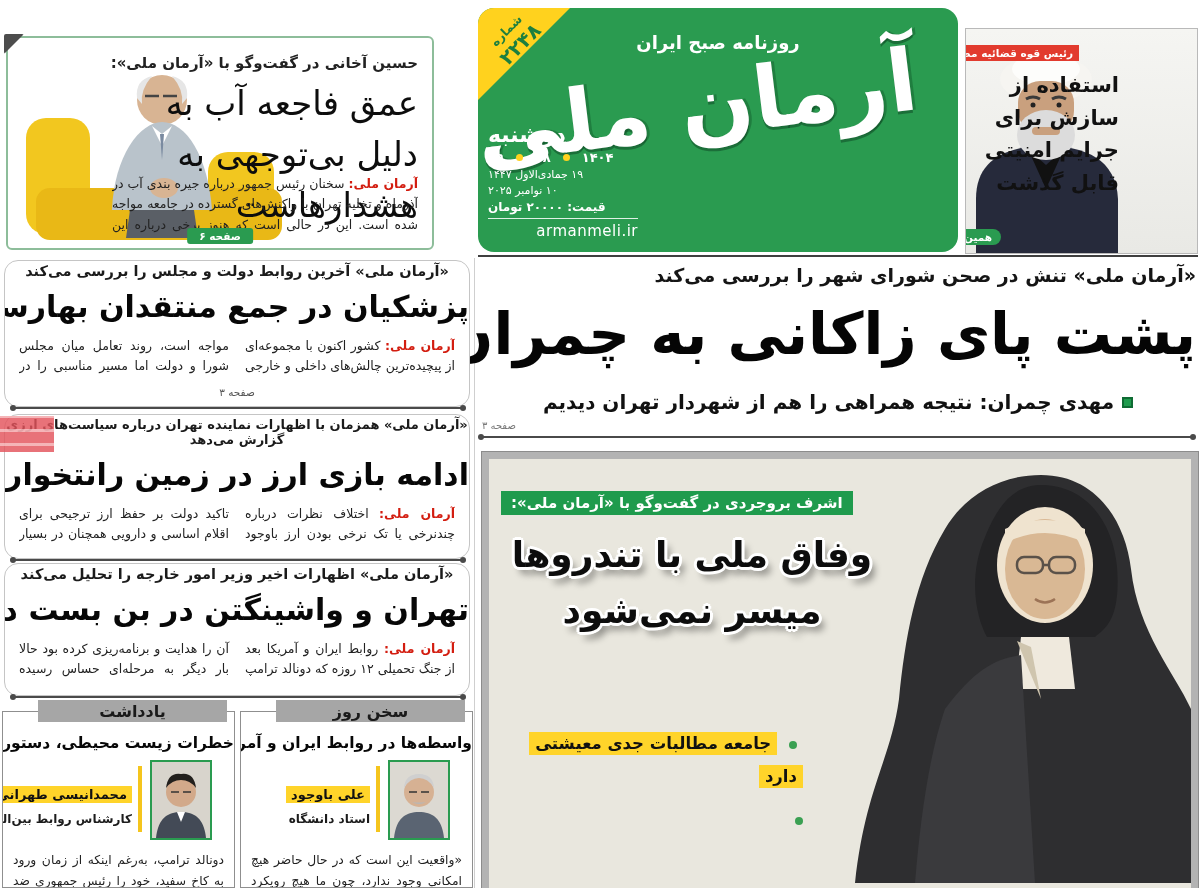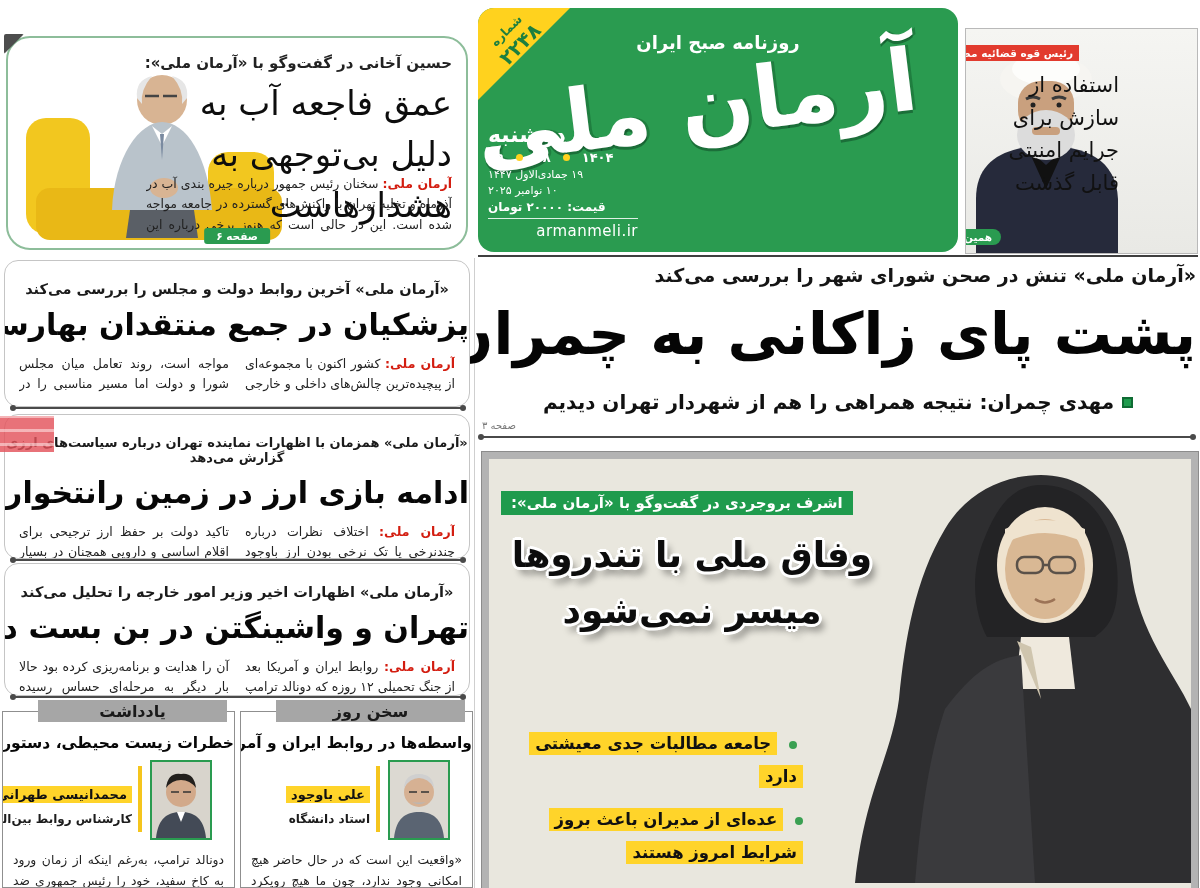--- a/index.html
+++ b/index.html
@@ -32,27 +32,27 @@
   .site { direction:ltr; font-size:15px; margin-top:4px; border-top:1px solid rgba(255,255,255,.85);
     padding-top:3px; text-align:right; letter-spacing:.5px; }
 
   
   .judiciary { position:absolute; left:965px; top:28px; width:233px; height:226px;
     border:1px solid #b9b9b9; background:linear-gradient(180deg,#f5f5f2,#e9e9e5); overflow:hidden; }
   .judiciary svg { position:absolute; left:0; bottom:0; }
   .jkicker { position:absolute; right:118px; top:16px; background:#e23b2e; color:#fff;
     font-size:10.5px; font-weight:bold; padding:2px 6px; white-space:nowrap; }
   .jheadline { position:absolute; right:78px; top:40px; width:152px; text-align:right;
-    font-size:21px; font-weight:normal; line-height:1.55; color:#111; }
+    font-size:21px; font-weight:bold; line-height:1.55; color:#111; }
   .jpage { position:absolute; right:196px; bottom:8px; background:#2a9b50; color:#fff;
     font-size:10.5px; font-weight:bold; padding:2px 9px; border-radius:9px; white-space:nowrap; }
 
   
-  .water { position:absolute; left:6px; top:36px; width:462px; height:214px;
-    border:2px solid #8dbd9a; border-radius:24px; background:#fff; }
+  .water { position:absolute; left:6px; top:36px; width:428px; height:214px;
+    border:2px solid #8dbd9a; border-radius:6px; background:#fff; }
   .fold { position:absolute; left:-4px; top:-4px; width:20px; height:20px; background:#4d4d4d;
     clip-path:polygon(0 0,100% 0,0 100%); border-radius:2px; }
   .water svg { position:absolute; left:4px; bottom:2px; }
   .wkicker { position:absolute; right:14px; top:16px; font-size:15px; font-weight:bold; color:#222; }
   .wheadline { position:absolute; right:14px; top:40px; width:292px; text-align:right;
     font-size:34px; font-weight:normal; line-height:1.5; color:#0d0d0d; }
   .wbody { position:absolute; right:14px; top:136px; width:306px; font-size:12.5px;
     line-height:1.62; text-align:justify; color:#222; height:62px; overflow:hidden; }
   .lead-red { color:#d31d10; font-weight:bold; }
   .wpage { position:absolute; left:50%; transform:translateX(-50%); bottom:4px; background:#2a9b50;
@@ -70,21 +70,21 @@
   .gsquare { width:11px; height:11px; background:#1f9b4d; border:2px solid #0f6b33; display:inline-block; }
   .lpage { position:absolute; left:2px; top:158px; font-size:10px; color:#777; }
   .rule { position:absolute; height:2px; background:#4a4a4a; }
   .rule::before, .rule::after { content:""; position:absolute; top:-2px; width:6px; height:6px;
     border-radius:50%; background:#4a4a4a; }
   .rule::before { right:-2px; } .rule::after { left:-2px; }
 
   
   .story { position:absolute; left:4px; width:466px; border:1px solid #c5c5c5; border-radius:14px;
     background:#fff; overflow:hidden; }
-  .story .kicker { text-align:center; font-size:14.5px; font-weight:bold; color:#1b1b1b; margin-top:20px; }
+  .story .kicker { text-align:center; font-size:14.5px; font-weight:bold; color:#1b1b1b; margin-top:2px; }
   .story .kicker.sm { font-size:13px; }
   .story .headline { text-align:center; font-size:30px; font-weight:bold; color:#070707;
     margin-top:10px; white-space:nowrap; }
   .story .body2col { margin:12px 14px 0 14px; column-count:2; column-gap:16px; font-size:12.5px;
     line-height:1.6; text-align:justify; color:#222; height:44px; overflow:hidden; }
   .story .spage { text-align:center; font-size:10.5px; color:#555; margin-top:6px; }
   .stamp { position:absolute; left:0; top:416px; width:54px; height:36px;
     background:rgba(227,83,92,.82); z-index:6;
     background-image:repeating-linear-gradient(0deg, rgba(255,235,235,.55) 6px, rgba(255,235,235,.55) 9px, transparent 9px, transparent 20px); }
 
@@ -320,19 +320,18 @@
     </svg>
     <div class="ikicker">اشرف بروجردی در گفت‌وگو با «آرمان ملی»:</div>
     <div class="iheadline">وفاق ملی با تندروها میسر نمی‌شود</div>
     <div class="bullets">
       <div class="bullet">
         <span class="bdot"></span>
         <span class="hl">جامعه مطالبات جدی معیشتی دارد</span>
       </div>
       <div class="bullet">
         <span class="bdot"></span>
-        <span class="hl">عده‌ای از مدیران باعث بروز شرایط امروز هستند</span>
       </div>
     </div>
     <div class="ipill"></div>
   </section>
 
 </div>
 
 </body></html>

